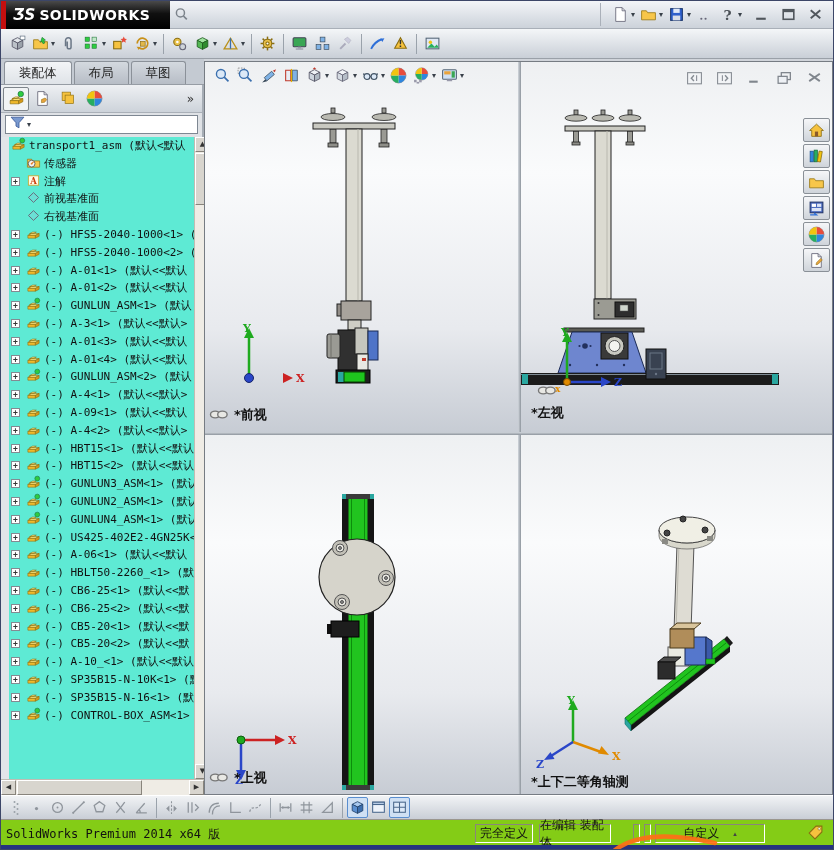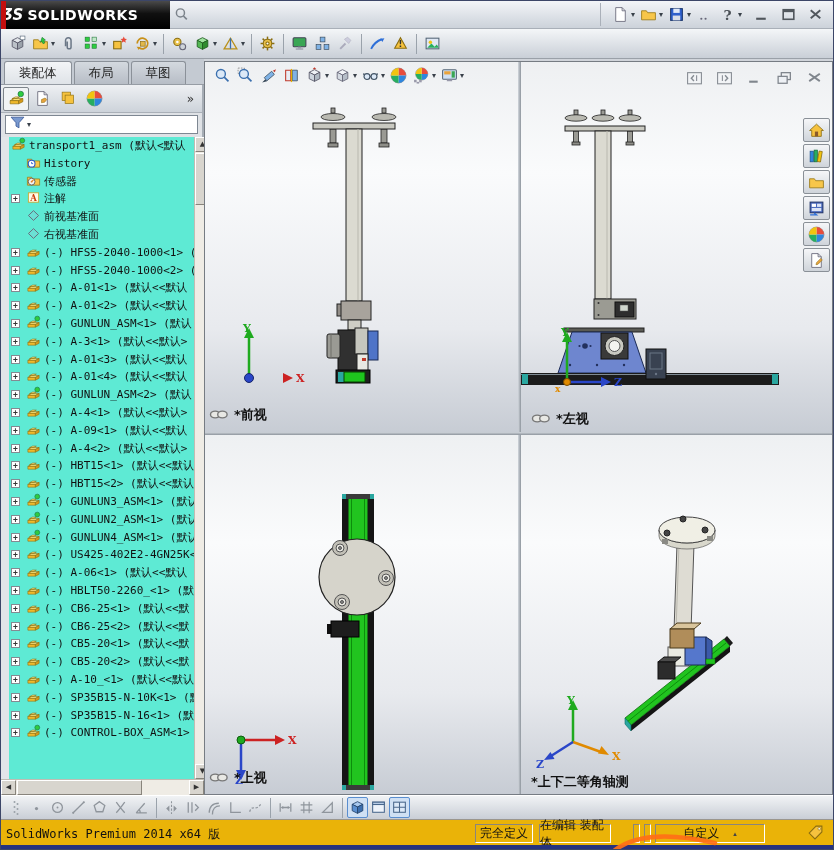--- a/index.html
+++ b/index.html
@@ -4,21 +4,21 @@
 <style>
   html,body{margin:0;padding:0;background:#9aa0a8;}
   *{box-sizing:border-box;}
   .window{position:relative;width:834px;height:850px;overflow:hidden;background:#d0d4da;
     font-family:"DejaVu Sans",sans-serif;border:1px solid #3c4668;}
   
   .titlebar{position:absolute;left:0;top:0;width:100%;height:28px;
     background:linear-gradient(180deg,#f3f5f8,#ccd2da);display:flex;align-items:center;
     border-bottom:1px solid #a9afb8;}
   .logoblock{position:relative;width:169px;height:28px;background:linear-gradient(180deg,#4a4a4a,#101010 45%,#000);
-    display:flex;align-items:center;padding-left:0;color:#fff;flex:0 0 auto;}
+    display:flex;align-items:center;padding-left:12px;color:#fff;flex:0 0 auto;}
   .logoblock::before{content:"";position:absolute;left:0;top:0;width:5px;height:28px;background:#c40f0f;}
   .lg1{font-style:italic;font-weight:bold;font-size:15px;margin-right:4px;}
   .lg2{font-weight:bold;font-size:14px;letter-spacing:.4px;}
   .menus{display:flex;align-items:center;margin-left:6px;}
   .menu{padding:0 9px;font-size:12.5px;color:#0b0b0b;cursor:default;}
   .tbspacer{flex:1;}
   .quick{display:flex;align-items:center;margin-right:6px;border-left:1px solid #aab0b9;padding-left:8px;}
   .wincontrols{display:flex;align-items:center;gap:4px;margin-right:6px;}
   
   .toolbar-main{position:absolute;left:0;top:28px;width:100%;height:30px;
@@ -72,21 +72,21 @@
   .tpbtn{width:27px;height:24px;background:linear-gradient(#f5f6f8,#cfd4da);border:1px solid #8a9097;
     border-radius:2px;display:flex;align-items:center;justify-content:center;}
   .vplabel{position:absolute;font-weight:bold;font-size:13px;color:#101010;display:flex;align-items:center;gap:5px;z-index:4;}
   .triad{position:absolute;z-index:4;}
   .model{position:absolute;left:0;top:0;}
   
   .bottombar{position:absolute;left:0;top:794px;width:100%;height:24px;
     background:linear-gradient(#f1f3f5,#c9ced6);border-top:1px solid #fff;
     display:flex;align-items:center;padding-left:4px;}
   .bottombar .tbtn{width:21px;height:21px;}
-  .statusbar{position:absolute;left:0;top:818px;width:100%;height:28px;background:#eab308;
+  .statusbar{position:absolute;left:0;top:818px;width:100%;height:28px;background:#84cc16;
     border-top:1px solid #9a968e;font-size:12px;color:#111;}
   .product{position:absolute;left:5px;top:6px;font-family:"DejaVu Sans Mono",monospace;font-size:12px;}
   .seg{position:absolute;top:4px;height:19px;border:1px solid;border-color:#8a857c #fff #fff #8a857c;
     display:flex;align-items:center;justify-content:center;font-size:12px;}
   .bottomedge{position:absolute;left:0;bottom:0;width:100%;height:4px;background:#26337f;}
   .annot{position:absolute;left:610px;top:831px;z-index:20;}
 </style>
 </head>
 <body>
 
@@ -348,25 +348,20 @@
     <div class="treewrap">
       <div class="tree" id="tree">
           <div class="trow rootrow"><span class="ticon"><svg viewBox="0 0 16 16" width="17" height="17">
                 <path d="M4 8 7 6.5h4L8 8Z" fill="#f8e27a" stroke="#8a6d10" stroke-width="0.6"></path>
                 <path d="M4 8h4v2H4z" fill="#f0b92c" stroke="#8a6d10" stroke-width="0.6"></path>
                 <path d="M2 10 6 8h8l-4 2Z" fill="#f8e27a" stroke="#8a6d10" stroke-width="0.6"></path>
                 <path d="M2 10h8v3H2z" fill="#f0b92c" stroke="#8a6d10" stroke-width="0.6"></path>
                 <path d="M10 10l4-2v3l-4 2z" fill="#d89a18" stroke="#8a6d10" stroke-width="0.6"></path>
                 <circle cx="12" cy="3.8" r="2.6" fill="#2ecc40" stroke="#14693a" stroke-width="0.6"></circle>
               </svg></span><span class="tlabel">transport1_asm (默认&lt;默认</span></div>
-          <div class="trow"><span class="ticon"><svg viewBox="0 0 16 16" width="17" height="17">
-                <path d="M1.5 4.5h4.5l1.2 1.8h7.3V13H1.5z" fill="#f7c64a" stroke="#9a7a18" stroke-width="0.8"></path>
-                <circle cx="6" cy="9.2" r="3.6" fill="#fff" stroke="#2255cc" stroke-width="1.1"></circle>
-                <path d="M6 7.4v1.8h1.6" fill="none" stroke="#2255cc" stroke-width="0.9"></path>
-              </svg></span><span class="tlabel">History</span></div>
           <div class="trow"><span class="ticon"><svg viewBox="0 0 16 16" width="17" height="17">
                 <path d="M1.5 4.5h4.5l1.2 1.8h7.3V13H1.5z" fill="#f7c64a" stroke="#9a7a18" stroke-width="0.8"></path>
                 <circle cx="6" cy="9.2" r="3.6" fill="#f4f4f2" stroke="#555" stroke-width="0.9"></circle>
                 <path d="M6 9.2L8.2 7" stroke="#e67e22" stroke-width="1.2"></path>
                 <circle cx="6" cy="9.2" r="1" fill="#e67e22"></circle>
               </svg></span><span class="tlabel">传感器</span></div>
           <div class="trow"><span class="exp">+</span><span class="ticon"><svg viewBox="0 0 16 16" width="17" height="17">
                 <rect x="2.5" y="3" width="11" height="10" fill="#fffbe8" stroke="#caa42a" stroke-width="0.9"></rect>
                 <text x="8" y="11.5" text-anchor="middle" font-size="9" font-weight="bold" fill="#cc3b0a" font-family="DejaVu Serif,serif">A</text>
               </svg></span><span class="tlabel">注解</span></div>
@@ -685,21 +680,21 @@
       <svg class="triad" style="left:20px;bottom:36px;" width="85" height="72">
         <line x1="26" y1="58" x2="26" y2="16" stroke="#1faa1f" stroke-width="2.5"></line>
         <path d="M26 8l-5 10h10z" fill="#1faa1f"></path>
         <line x1="26" y1="58" x2="62" y2="58" stroke="#2a46c8" stroke-width="2.5"></line>
         <path d="M70 58l-10-5v10z" fill="#2a46c8"></path>
         <circle cx="26" cy="58" r="3.5" fill="#e08a00" stroke="#7a4c00"></circle>
         <text x="20" y="12" fill="#1faa1f" font-size="11" font-weight="bold" font-family="DejaVu Serif,serif">Y</text>
         <text x="73" y="62" fill="#2a46c8" font-size="11" font-weight="bold" font-family="DejaVu Serif,serif">Z</text>
         <text x="14" y="68" fill="#e08a00" font-size="9" font-weight="bold" font-family="DejaVu Serif,serif">x</text>
       </svg>
-      <div class="vplabel" style="left:10px;bottom:4px;">
+      <div class="vplabel" style="left:10px;bottom:10px;flex-direction:column;">
         <span id="chain2"><svg width="20" height="11" viewBox="0 0 20 11">
               <ellipse cx="6.2" cy="5.5" rx="4.7" ry="3.4" fill="#e8e8e4" stroke="#777" stroke-width="1.4"></ellipse>
               <ellipse cx="13.4" cy="5.5" rx="4.7" ry="3.4" fill="#e8e8e4" stroke="#777" stroke-width="1.4"></ellipse>
             </svg></span>
         <span>*左视</span>
       </div>
     </div>
 
     <div class="vp vp3">
       <svg class="model" width="313" height="359" viewBox="0 0 313 359">

